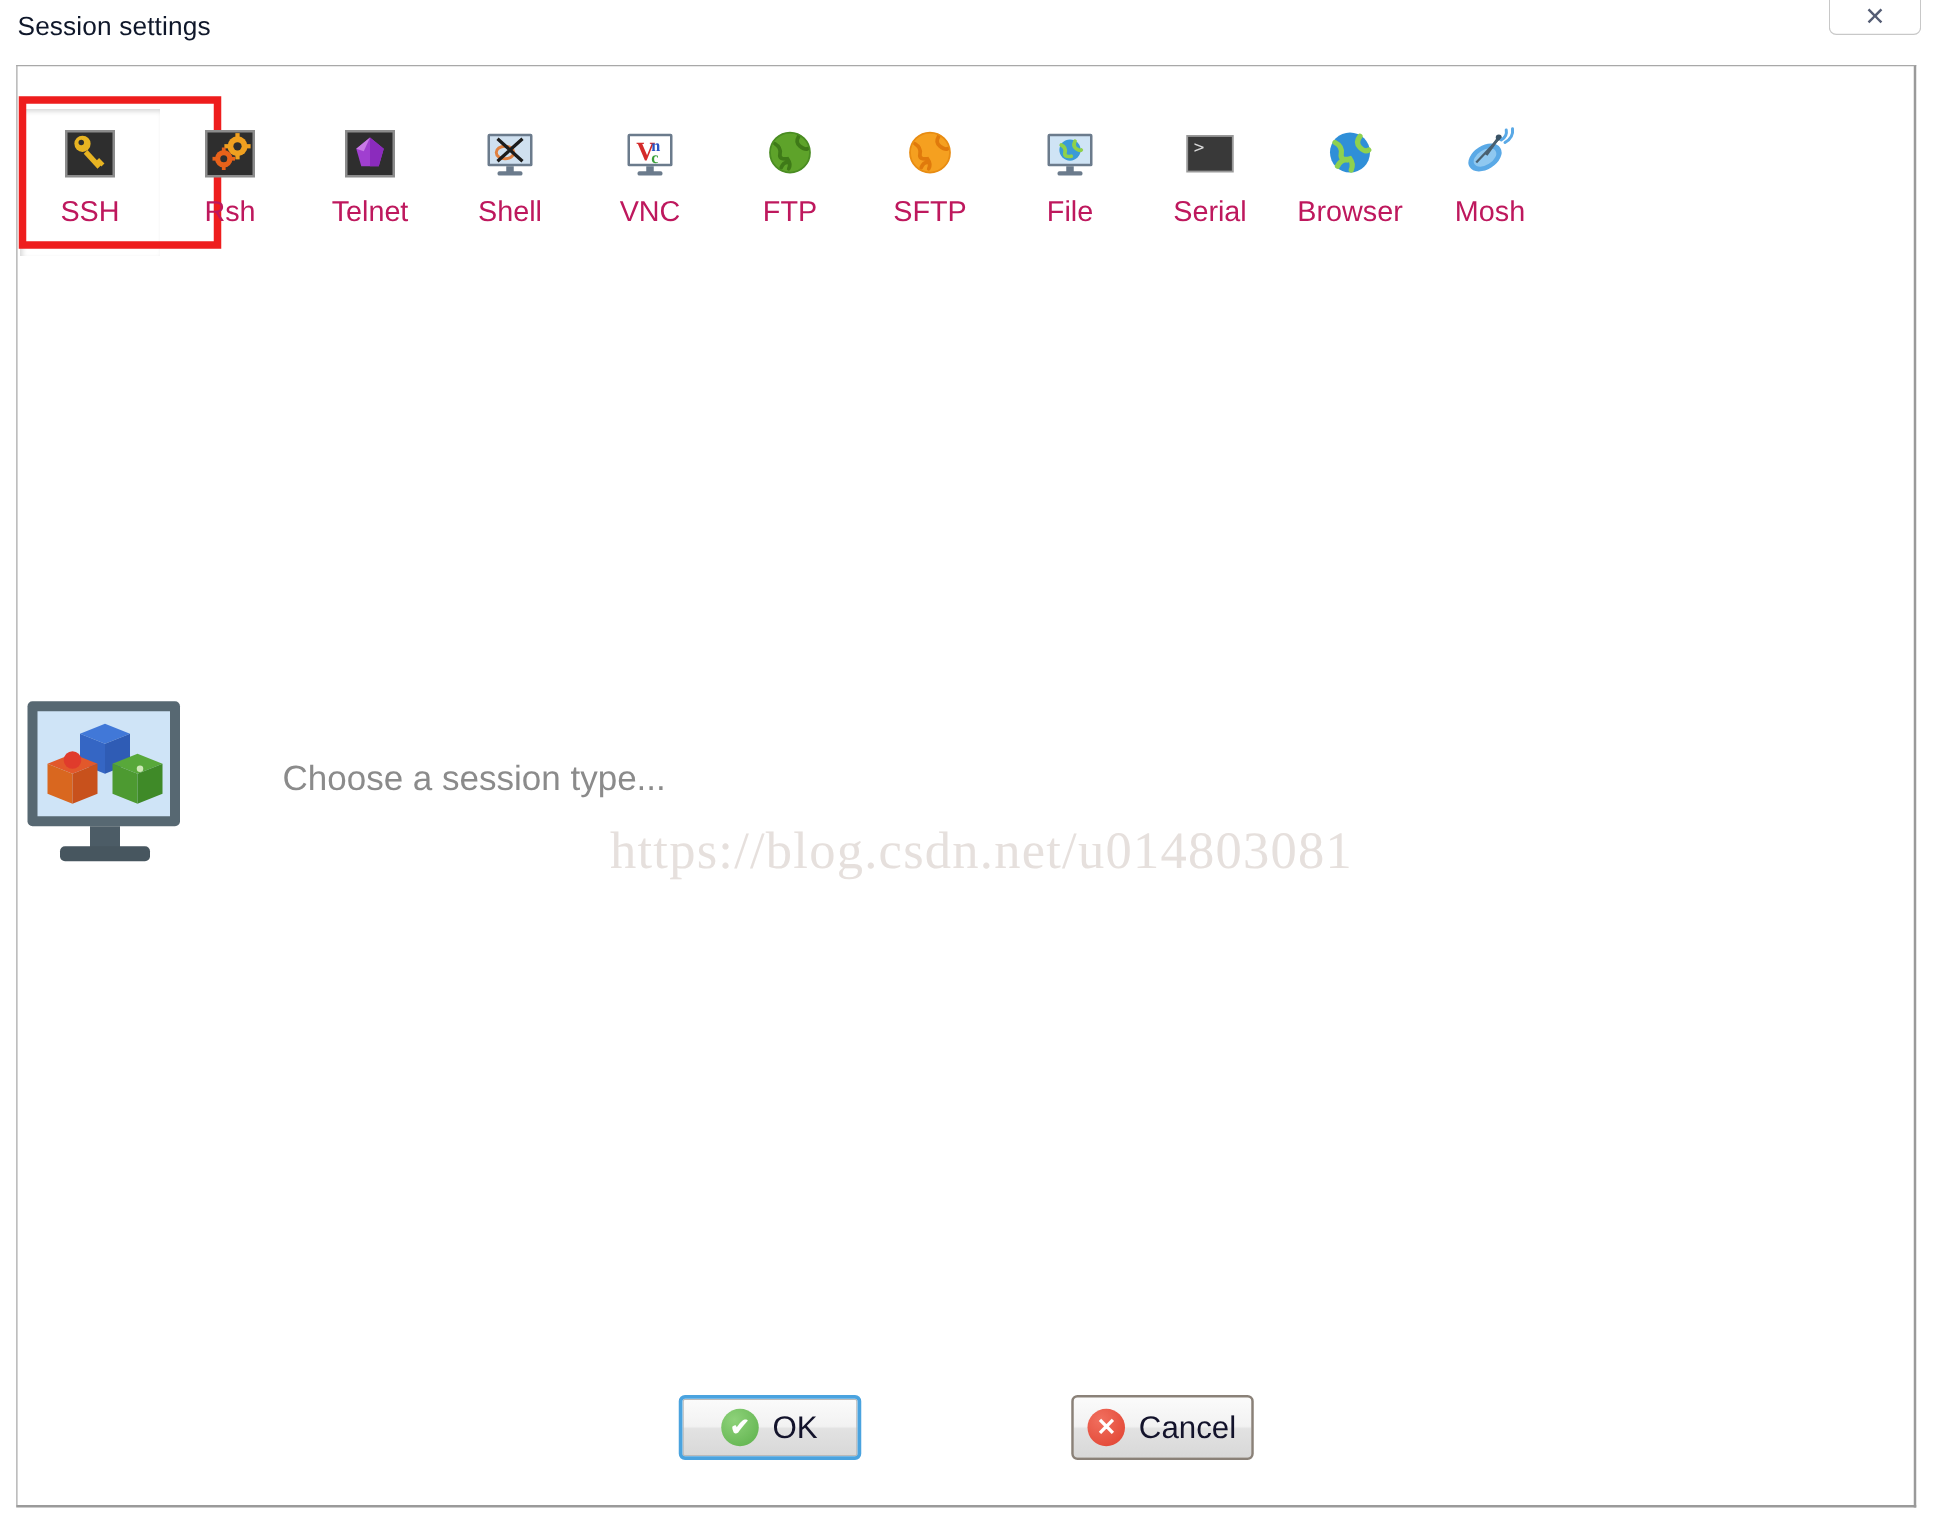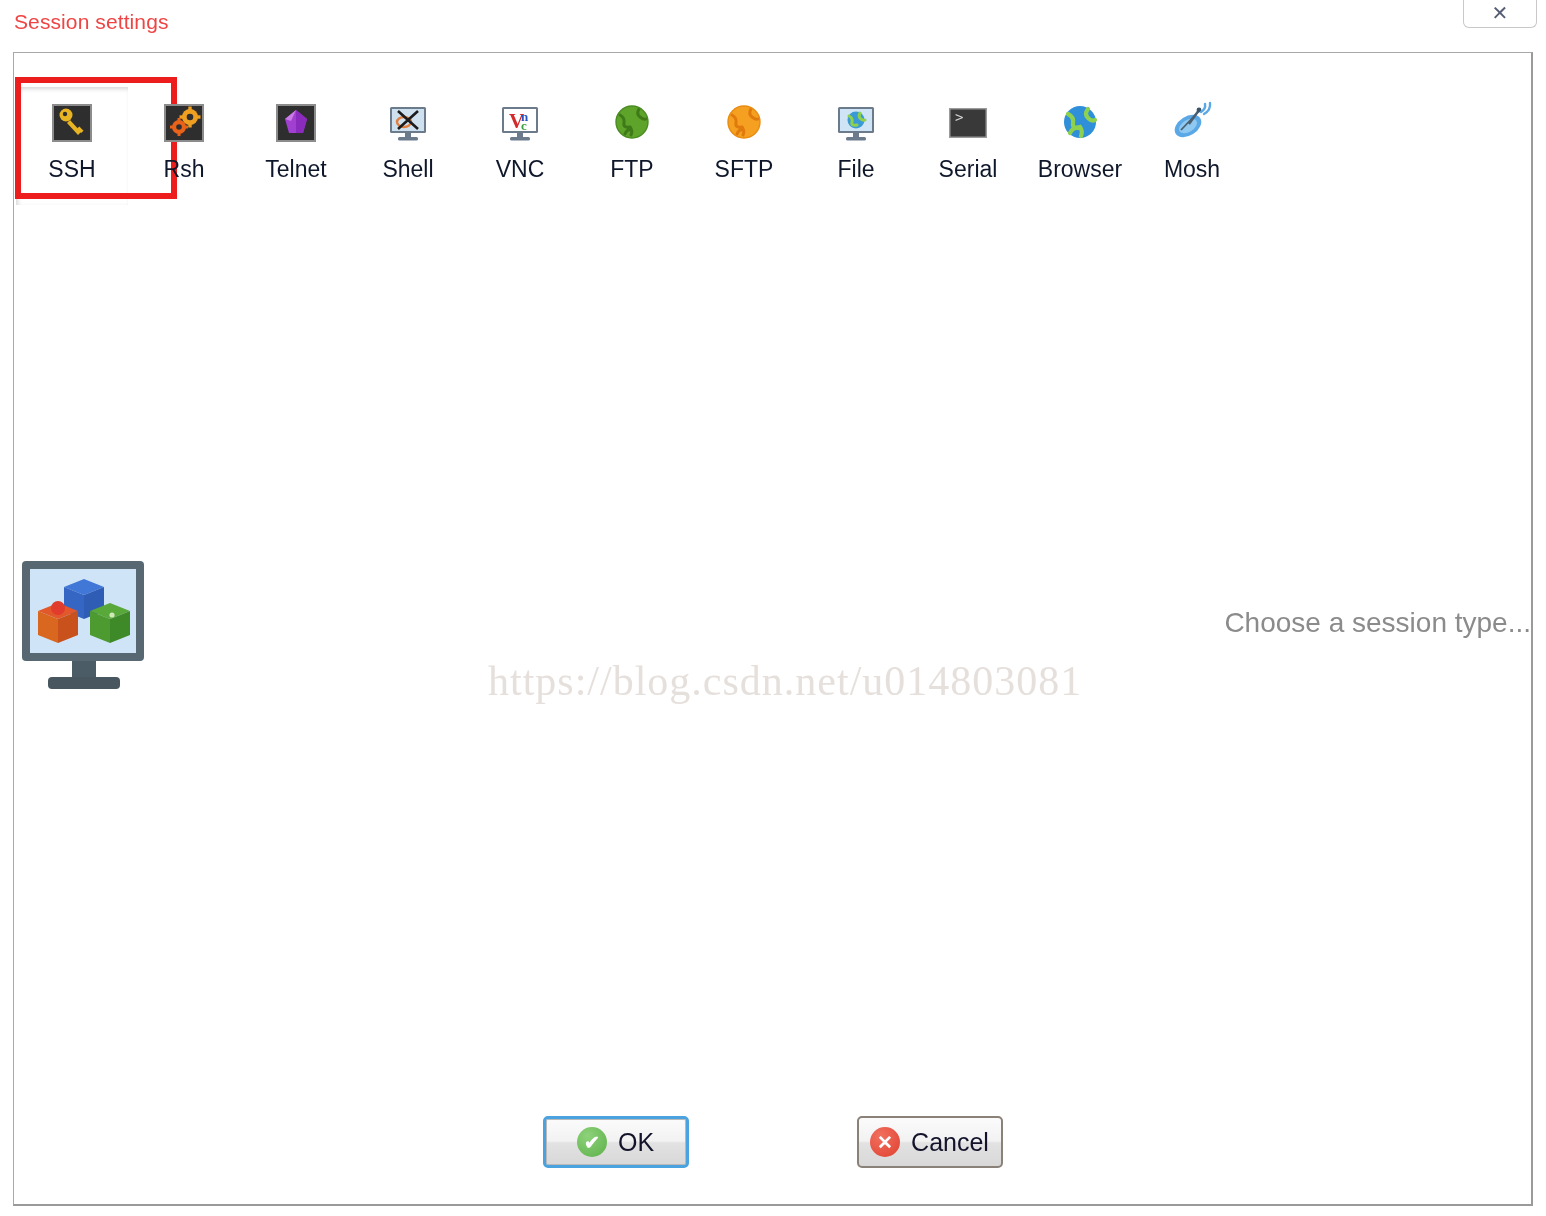--- a/index.html
+++ b/index.html
@@ -20,21 +20,21 @@
     position: absolute;
     left: 0; top: 0;
     width: 1546px;
     height: 50px;
   }
   #window-title {
     position: absolute;
     left: 14px;
     top: 10px;
     font-size: 21px;
-    color: #ef4444;
+    color: #0f172a;
     letter-spacing: .1px;
     white-space: nowrap;
   }
   #close-button {
     position: absolute;
     right: 9px;
     top: -12px;
     width: 74px;
     height: 40px;
     border: 1px solid #c8c8c8;
@@ -112,34 +112,34 @@
     width: 46px;
     height: 46px;
     display: flex;
     align-items: center;
     justify-content: center;
     margin-bottom: 12px;
   }
   .st-icon svg { display: block; }
   .st-label {
     font-size: 23px;
-    color: #0f172a;
+    color: #be185d;
     white-space: nowrap;
     line-height: 1;
   }
 
   
   #placeholder {
     position: absolute;
     left: 0;
     top: 500px;
     width: 100%;
     display: flex;
     align-items: center;
-    justify-content: space-between;
+    justify-content: flex-start;
     gap: 72px;
     pointer-events: none;
   }
   #placeholder-icon { width: 140px; height: 140px; }
   #placeholder-text {
     font-size: 28px;
     color: #8b8b8b;
     white-space: nowrap;
   }
 

